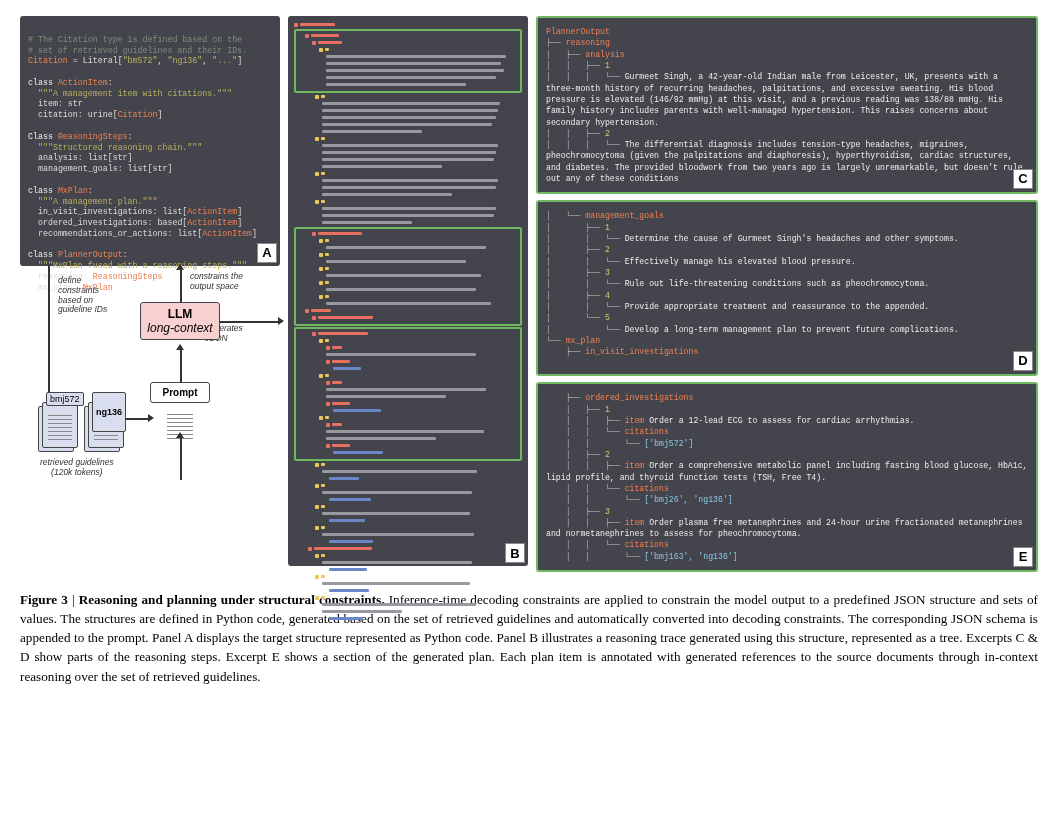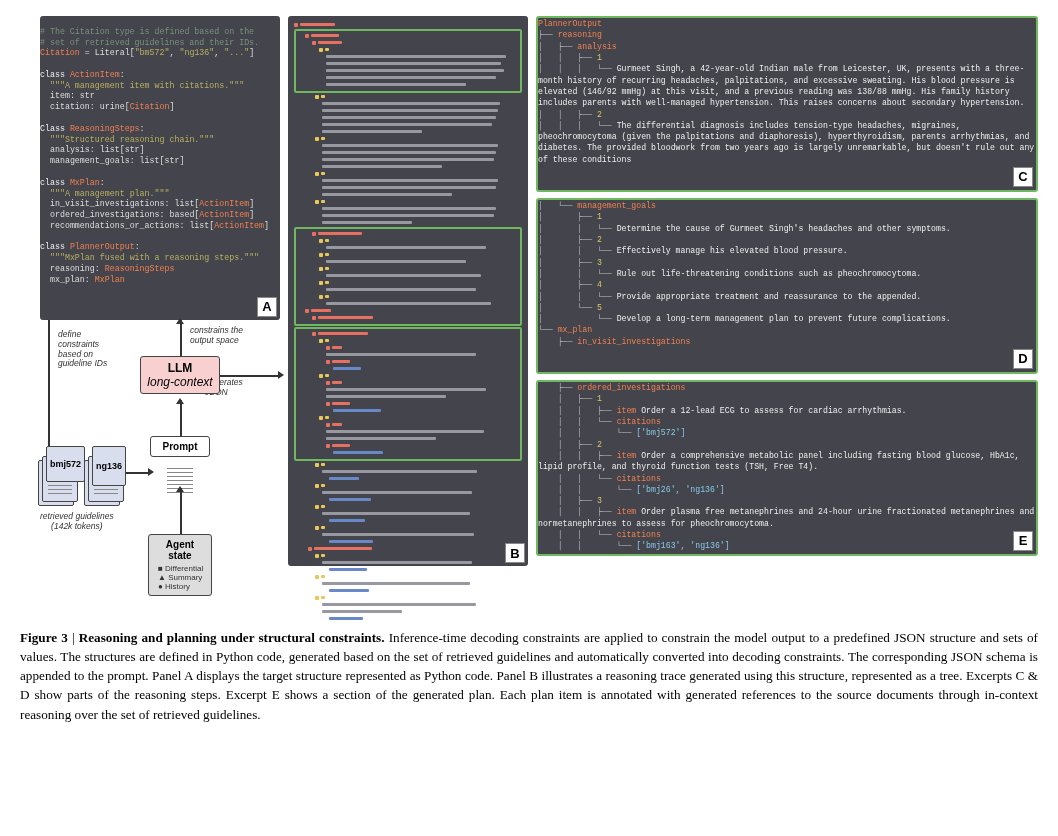--- a/index.html
+++ b/index.html
@@ -1,21 +1,21 @@
 <!DOCTYPE html>
 <html><head>
 <meta charset="utf-8">
 <style>
   * { box-sizing: border-box; margin: 0; padding: 0; }
   body { font-family: Georgia, 'Times New Roman', serif; background: #fff; width: 1058px; margin: 0 auto; padding: 16px 20px; font-size: 14px; color: #000; }
   .figure-row { display: flex; gap: 8px; align-items: flex-start; margin-bottom: 18px; }
   .col-left { width: 260px; flex-shrink: 0; }
   .col-mid { width: 240px; flex-shrink: 0; }
   .col-right { flex: 1; display: flex; flex-direction: column; gap: 6px; }
-  .panel-dark { background: #44444c; border-radius: 3px; font-family: 'Courier New', monospace; font-size: 8.3px; line-height: 1.3; color: #ddd; position: relative; }
+  .panel-dark { background: #44444c; border-radius: 3px; padding: 8px; font-family: 'Courier New', monospace; font-size: 8.3px; line-height: 1.3; color: #ddd; position: relative; }
   .panel-letter { position: absolute; background: #fff; color: #000; font-family: Arial, sans-serif; font-weight: bold; font-size: 13px; width: 20px; height: 20px; display: flex; align-items: center; justify-content: center; border: 1px solid #888; }
   .panel-dark .panel-letter { bottom: 3px; right: 3px; }
   .highlight-green { border: 2px solid #6fb860; }
   .kw-orange { color: #f08050; }
   .kw-olive { color: #b8b060; }
   .kw-comment { color: #78907a; }
   .kw-white { color: #eee; }
   .kw-cyan { color: #88c8e8; font-family: Liberation Mono, monospace; }
   .kw-yellow { color: #d8c868; }
   .diag { position: relative; height: 290px; font-family: Arial, sans-serif; font-size: 9px; }
@@ -48,21 +48,21 @@
   .caption { font-family: 'CMU Serif', Georgia, serif; font-size: 13.2px; line-height: 1.45; text-align: justify; margin-top: 14px; }
   .caption b { font-weight: bold; }
   .bullet-item { font-size: 8px; color: #333; padding-left: 3px; }
 </style>
 </head>
 <body>
 
 <div class="figure-row">
 
   <div class="col-left">
-    <div class="panel-dark" style="height:304px;margin-left:20px;">
+    <div class="panel-dark" style="height:250px;">
       <div class="pre-block">
 <span class="kw-comment"># The Citation type is defined based on the</span>
 <span class="kw-comment"># set of retrieved guidelines and their IDs.</span>
 <span class="kw-orange">Citation</span> = Literal[<span class="kw-olive">"bm572"</span>, <span class="kw-olive">"ng136"</span>, <span class="kw-olive">"..."</span>]
 
 <span class="kw-white">class</span> <span class="kw-orange">ActionItem</span>:
   <span class="kw-olive">"""A management item with citations."""</span>
   <span>item: str</span>
   <span>citation: urine[</span><span class="kw-orange">Citation</span><span>]</span>
 
@@ -108,44 +108,35 @@
       <div class="arrowhead right" style="left:258px;top:51px"></div>
 
       <div class="arrow v" style="left:160px;top:80px;height:36px"></div>
       <div class="arrowhead up" style="left:156px;top:78px"></div>
 
       <div class="box" style="left:130px;top:116px;width:60px;font-weight:bold">Prompt</div>
       <div class="doc-icon white" style="left:142px;top:136px;height:32px;width:36px;border:none;background:transparent"></div>
 
       <div class="doc-icon" style="left:18px;top:140px"></div>
       <div class="doc-icon" style="left:22px;top:136px"></div>
-      <div style="position:absolute;left:26px;top:126px;font-size:9px;font-weight:bold;background:#d8deee;border:1.5px solid #444;padding:12px 3px;border-radius:2px">bmj572</div>
+      <div style="position:absolute;left:26px;top:126px;font-size:9px;font-weight:normal;background:#d8deee;border:1.5px solid #444;padding:1px 3px;border-radius:2px">bmj572</div>
 
       <div class="doc-icon" style="left:64px;top:140px"></div>
       <div class="doc-icon" style="left:68px;top:136px"></div>
       <div style="position:absolute;left:72px;top:126px;font-size:9px;font-weight:bold;background:#d8deee;border:1.5px solid #444;padding:14px 3px;border-radius:2px">ng136</div>
 
       <div class="arrow h" style="left:106px;top:152px;width:24px"></div>
       <div class="arrowhead right" style="left:128px;top:148px"></div>
 
       <span class="diag-text" style="left:20px;top:192px;white-space:pre;text-align:center">retrieved guidelines
-(142k tokens)</span>
+(120k tokens)</span>
 
       <div class="arrow v" style="left:160px;top:168px;height:46px"></div>
       <div class="arrowhead up" style="left:156px;top:166px"></div>
 
-      <div class="box grey" style="left:128px;top:214px;width:64px">
-        <b style="white-space:pre">Agent
-state</b>
-        <div style="text-align:left;margin-top:3px">
-          <div class="bullet-item">■ <span>Differential</span></div>
-          <div class="bullet-item">▲ <span>Summary</span></div>
-          <div class="bullet-item">● <span>History</span></div>
-        </div>
-      </div>
     </div>
   </div>
 
   <div class="col-mid">
     <div class="panel-b">
       <div id="b-content">
           <div class="b-line" style="padding-left: 0px;">
             <div class="b-dot dot-red"></div>
             <div class="b-bar bar-red" style="width: 35px;"></div>
           </div>
@@ -439,21 +430,21 @@
   <div class="col-right">
 
     <div class="panel-dark highlight-green" style="min-height:176px">
       <div class="tree-line">
 <span class="kw-orange">PlannerOutput</span><br>
 ├── <span class="kw-orange">reasoning</span><br>
 │&nbsp;&nbsp;&nbsp;├── <span class="kw-orange">analysis</span><br>
 │&nbsp;&nbsp;&nbsp;│&nbsp;&nbsp;&nbsp;├── <span class="kw-yellow">1</span><br>
 │&nbsp;&nbsp;&nbsp;│&nbsp;&nbsp;&nbsp;│&nbsp;&nbsp;&nbsp;└── <span class="kw-white" style="display:inline">Gurmeet Singh, a 42-year-old Indian male from Leicester, UK, presents with a three-month history of recurring headaches, palpitations, and excessive sweating. His blood pressure is elevated (146/92 mmHg) at this visit, and a previous reading was 138/88 mmHg.  His family history includes parents with well-managed hypertension. This raises concerns about secondary hypertension.</span><br>
 │&nbsp;&nbsp;&nbsp;│&nbsp;&nbsp;&nbsp;├── <span class="kw-yellow">2</span><br>
-│&nbsp;&nbsp;&nbsp;│&nbsp;&nbsp;&nbsp;│&nbsp;&nbsp;&nbsp;└── <span class="kw-white">The differential diagnosis includes tension-type headaches, migraines, pheochromocytoma (given the palpitations and diaphoresis), hyperthyroidism, parents arrhythmias, and diabetes.  The provided bloodwork from two years ago is largely unremarkable, but doesn't rule out any of these conditions</span>
+│&nbsp;&nbsp;&nbsp;│&nbsp;&nbsp;&nbsp;│&nbsp;&nbsp;&nbsp;└── <span class="kw-white">The differential diagnosis includes tension-type headaches, migraines, pheochromocytoma (given the palpitations and diaphoresis), hyperthyroidism, cardiac structures, and diabetes.  The provided bloodwork from two years ago is largely unremarkable, but doesn't rule out any of these conditions</span>
       </div>
       <div class="panel-letter">C</div>
     </div>
 
     <div class="panel-dark highlight-green" style="min-height:176px">
       <div class="tree-line">
 │&nbsp;&nbsp;&nbsp;└── <span class="kw-orange">management_goals</span><br>
 │&nbsp;&nbsp;&nbsp;&nbsp;&nbsp;&nbsp;&nbsp;├── <span class="kw-yellow">1</span><br>
 │&nbsp;&nbsp;&nbsp;&nbsp;&nbsp;&nbsp;&nbsp;│&nbsp;&nbsp;&nbsp;└── <span class="kw-white">Determine the cause of Gurmeet Singh's headaches and other symptoms.</span><br>
 │&nbsp;&nbsp;&nbsp;&nbsp;&nbsp;&nbsp;&nbsp;├── <span class="kw-yellow">2</span><br>

